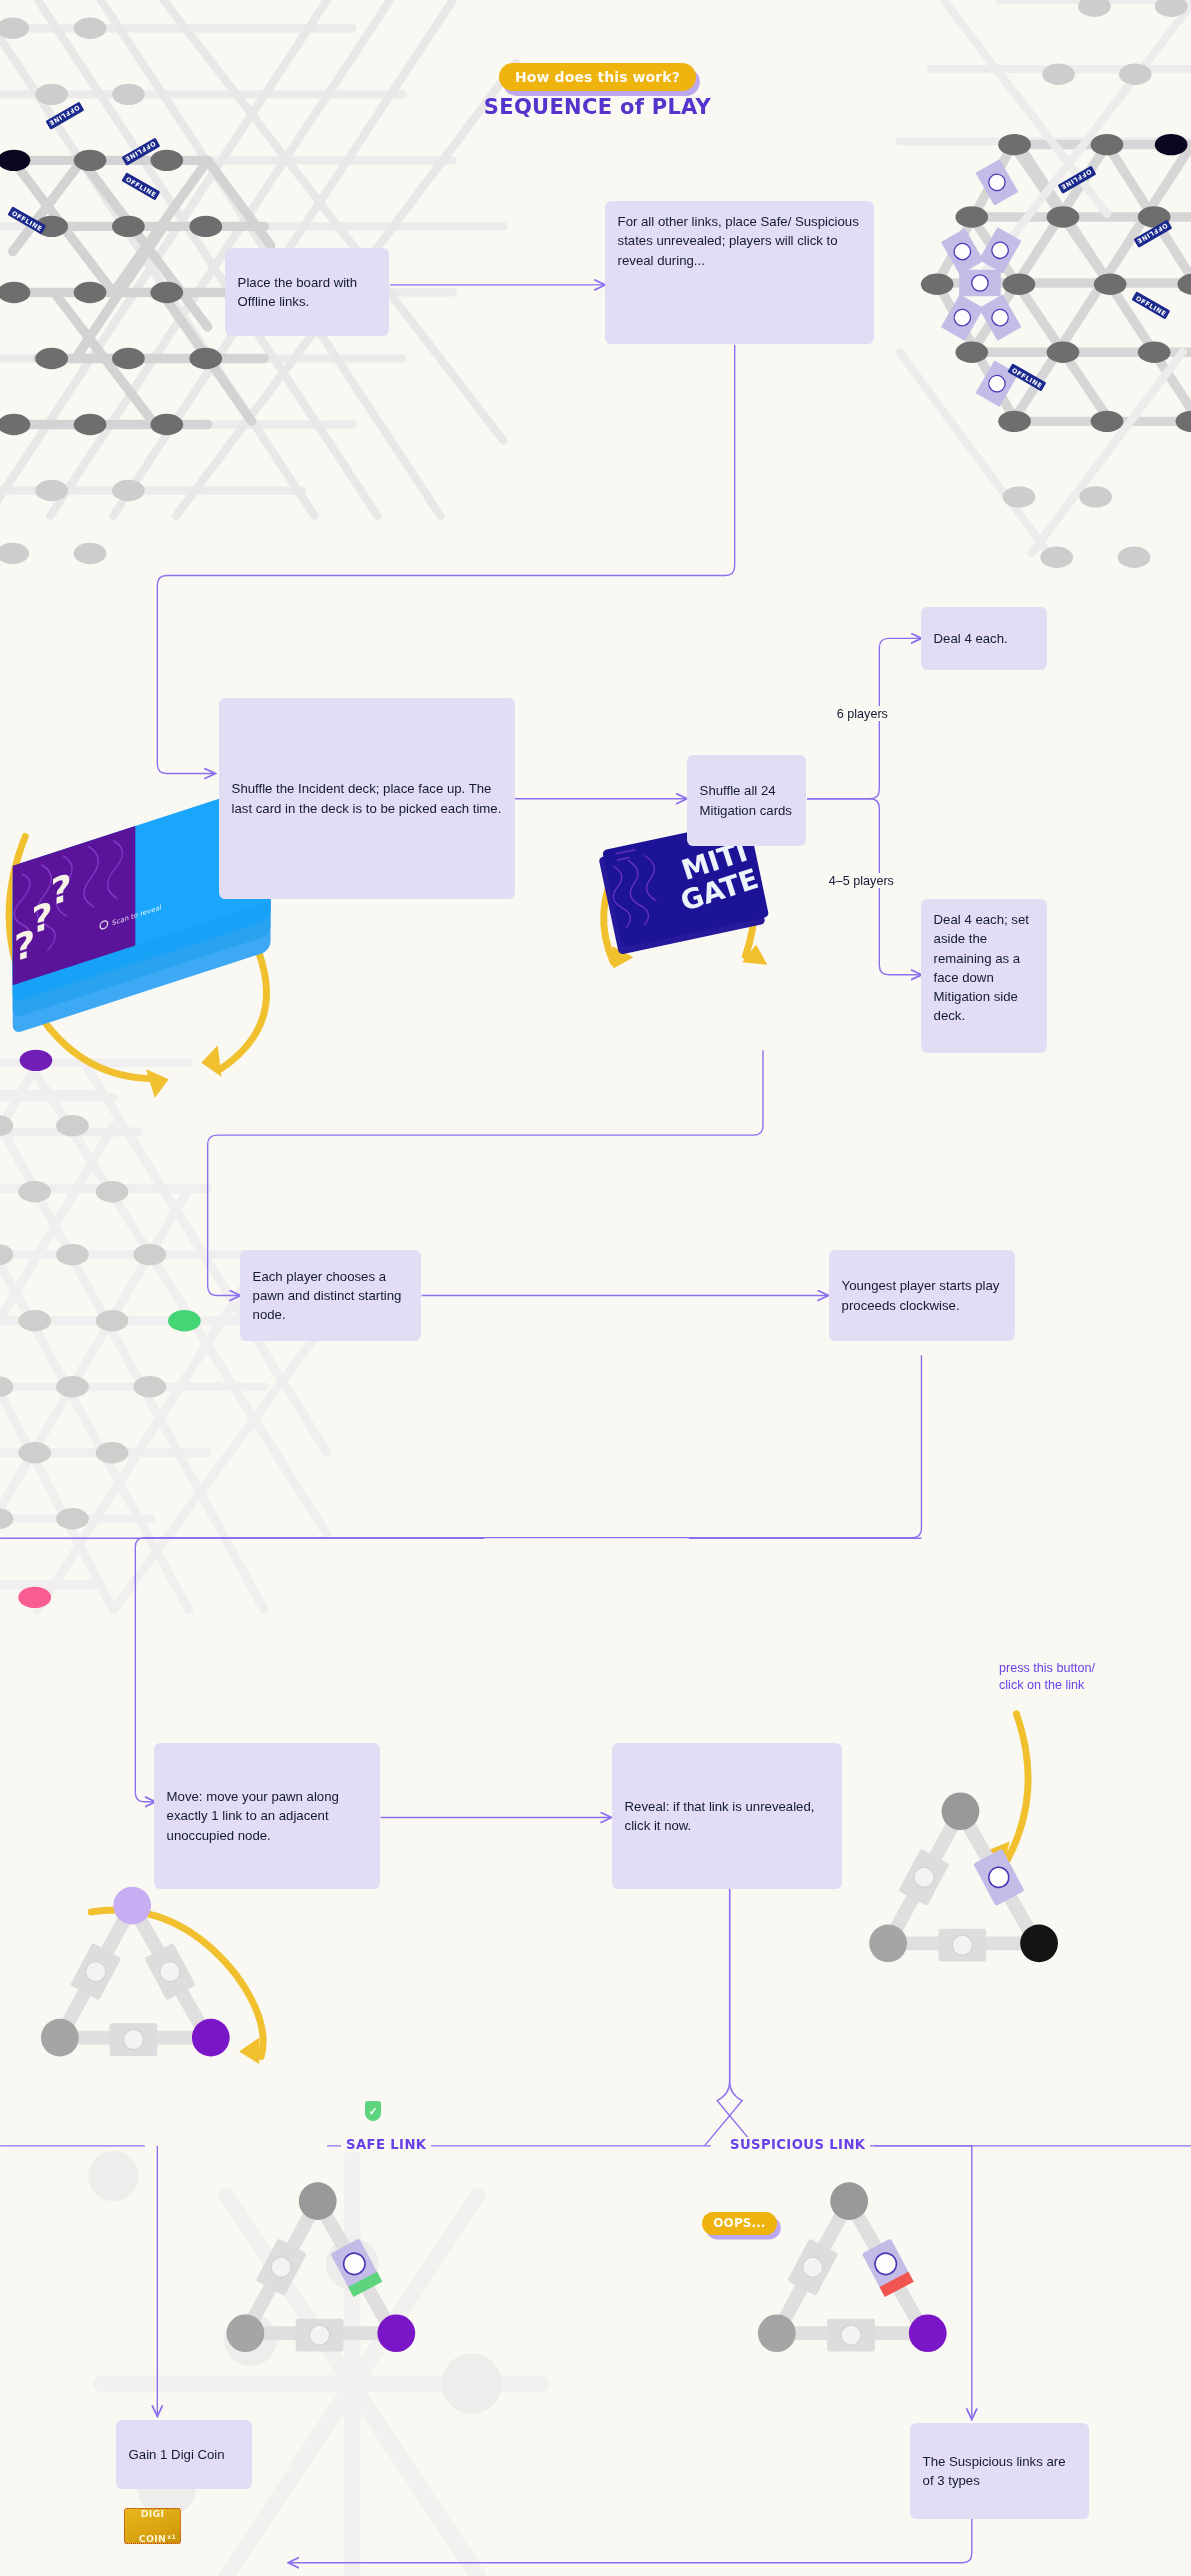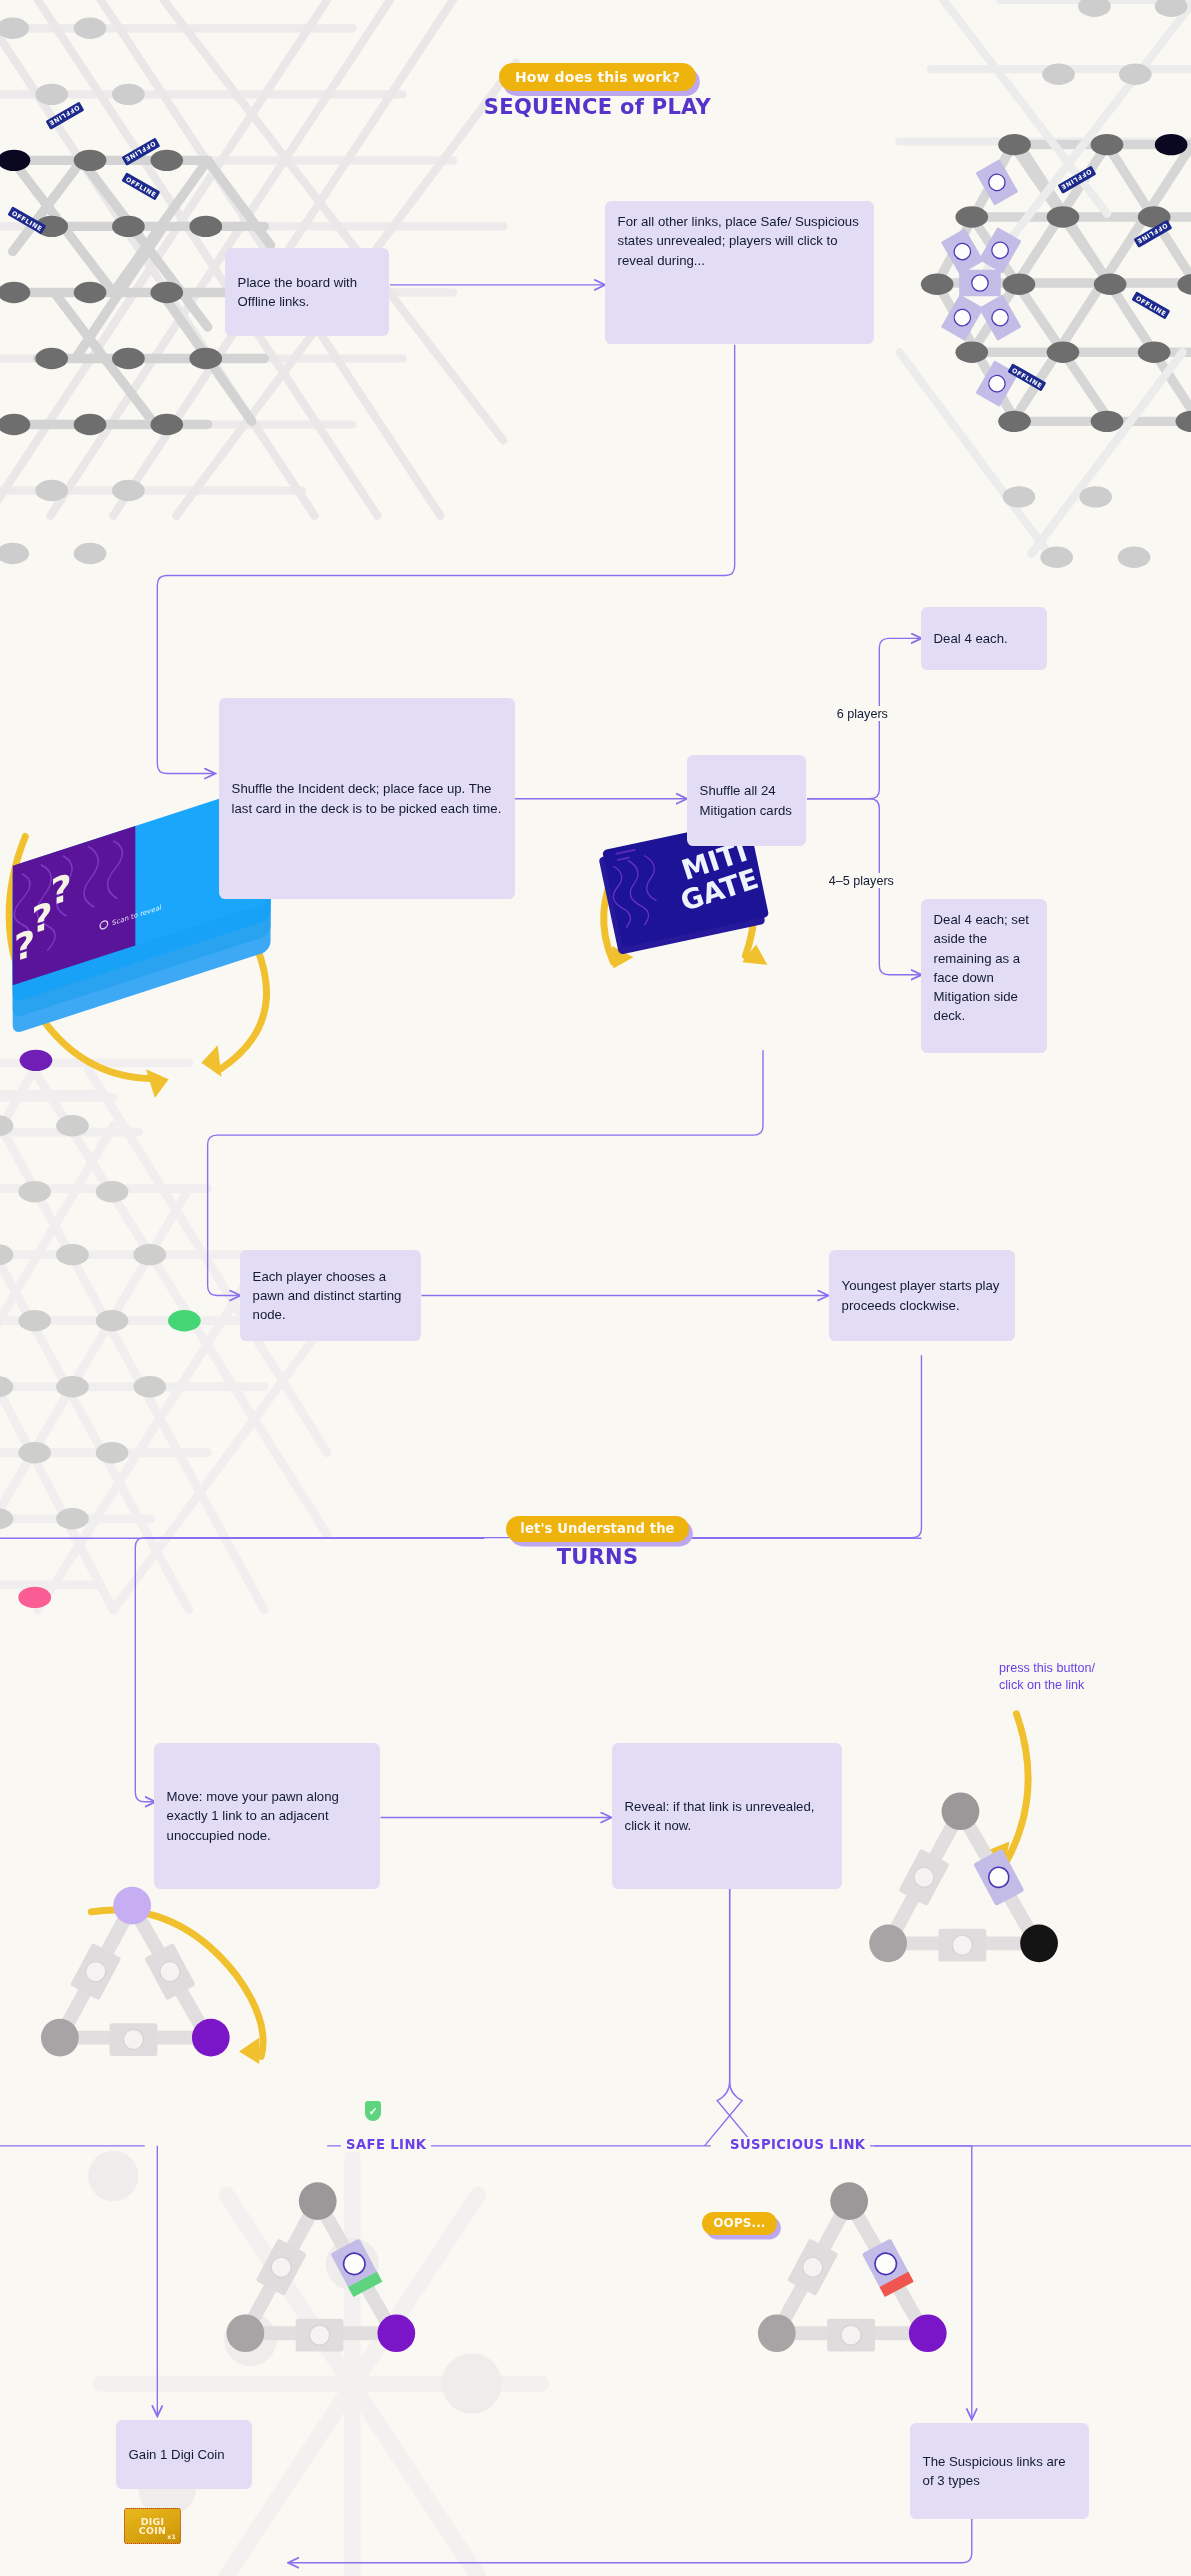--- a/index.html
+++ b/index.html
@@ -69,21 +69,21 @@
     padding:2.5px 1.3px;border-radius:1.3px;
     writing-mode:vertical-rl;
     text-align:center;
   }
   .coin-card{
     position:absolute;
     width:55px;height:34px;border-radius:3.1px;
     background:linear-gradient(160deg,#e8b81c 0%,#d9a310 60%,#c89208 100%);
     border:0.6px dotted #c7342f;
     color:#fcf3d4;font-family:"DejaVu Sans", sans-serif;font-weight:bold;
-    display:flex;flex-direction:column;align-items:center;justify-content:center;
+    display:flex;flex-direction:column;align-items:center;justify-content:space-between;
     font-size:9.4px;line-height:1.0;letter-spacing:0.3px;
   }
   .coin-card .x1{position:absolute;right:3.8px;bottom:2.5px;font-size:6.3px;}
 
   .shield{
     position:absolute;width:16.4px;height:20px;background:#5ed47f;
     border-radius:3.1px 3.1px 50% 50%/3.1px 3.1px 40% 40%;
     display:flex;align-items:center;justify-content:center;
     color:#fff;font-size:10.7px;font-weight:bold;
   }
@@ -542,24 +542,20 @@
       <circle cx="1235" cy="3710" r="30" fill="#a6a4a4"></circle>
       <circle cx="1475" cy="3710" r="30" fill="#7b16c8"></circle>
     </g>
   </svg>
 
   <div class="banner" style="left:390px;top:63px;width:415px;">
     <div class="chip">How does this work?</div>
     <div class="bigword">SEQUENCE of PLAY</div>
   </div>
 
-  <div class="banner" style="left:390px;top:1516px;width:415px;">
-    <div class="chip small">let's Understand the</div>
-    <div class="bigword">TURNS</div>
-  </div>
 
   <div class="box" style="left:225px;top:248px;width:164px;height:88px;">
     <span>Place the board with Offline links.</span>
   </div>
 
   <div class="box" style="left:605px;top:201px;width:269px;height:143px;align-items:flex-start;">
     <span>For all other links, place Safe/ Suspicious states unrevealed; players will click to reveal during...</span>
   </div>
 
   <div class="box" style="left:219px;top:698px;width:296px;height:201px;">

